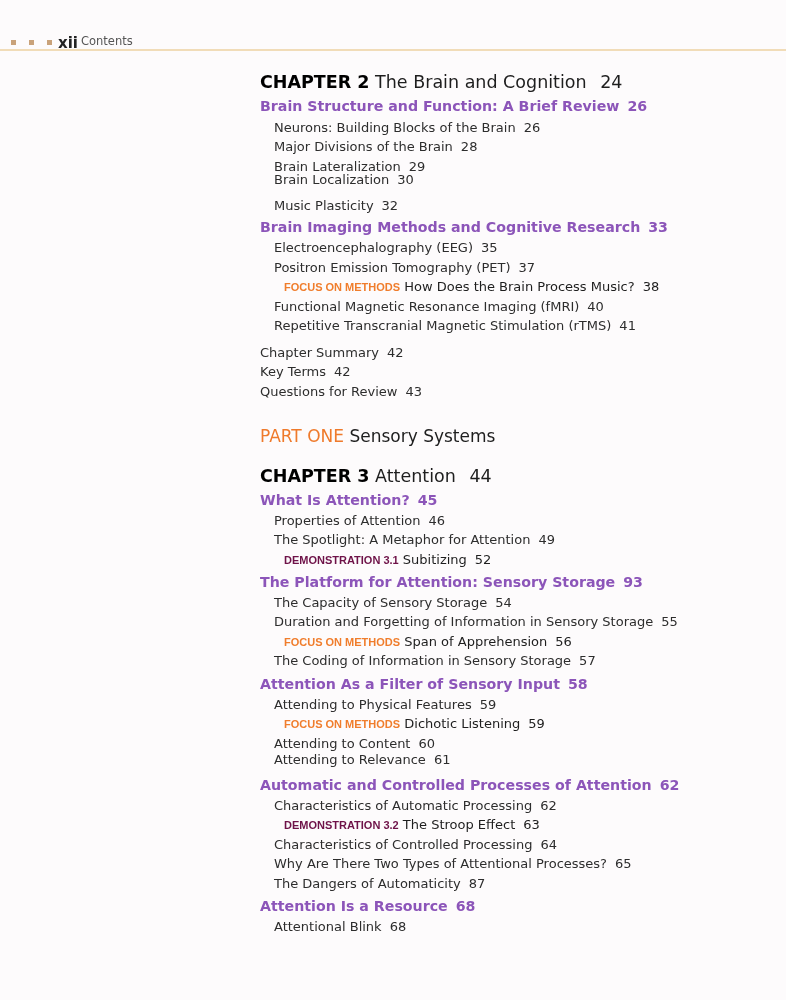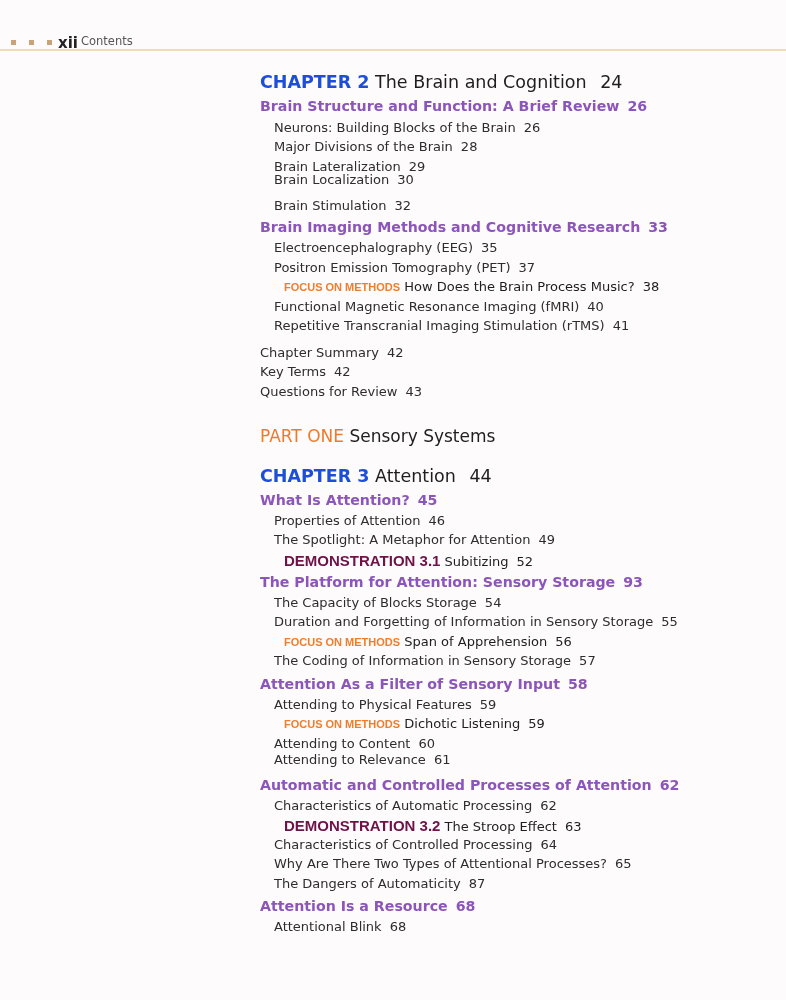--- a/index.html
+++ b/index.html
@@ -21,29 +21,29 @@
     }
     .header .htitle {
       position: absolute; left: 81px; top: 3px; font-size: 11.5px; color: #555;
     }
     .header .rule {
       position: absolute; left: 0; top: 18px; width: 786px; height: 2px; background: #f1dcb8;
     }
     .toc { position: absolute; left: 260px; top: 0; width: 520px; }
     .line { position: absolute; white-space: nowrap; }
     .chapter { font-size: 17.5px; color: #1e1e1e; }
-    .chapter .label { color: #1d4ed8; font-weight: bold; }
+    .chapter .label { color: #000000; font-weight: bold; }
     .part { font-size: 17px; color: #1e1e1e; }
     .part .label { color: #ef7a2b; }
     .sec { font-size: 14.2px; color: #8c55b9; font-weight: bold; left: 0; }
     .sub { font-size: 13px; color: #2d2d2d; left: 14px; }
     .misc { font-size: 13px; color: #2d2d2d; left: 0; }
     .box { font-size: 13px; color: #1e1e1e; left: 24px; text-align: center; }
     .box .tag-focus { color: #f07d2c; font-weight: bold; font-size: 11px; font-family: "Liberation Sans", sans-serif; }
-    .box .tag-demo { color: #6e1248; font-weight: bold; font-size: 15px; font-family: "Liberation Sans", sans-serif; }
+    .box .tag-demo { color: #6e1248; font-weight: bold; font-size: 11px; font-family: "Liberation Sans", sans-serif; }
     .pg { margin-left: 8px; }
   </style>
 </head>
 <body>
 
 <div class="header">
   <span class="sq" style="left:11px"></span>
   <span class="sq" style="left:29px"></span>
   <span class="sq" style="left:47px"></span>
   <span class="pnum">xii</span>
@@ -59,30 +59,30 @@
     <span class="pg">24</span>
   </div>
 
   <div class="line sec" style="top:98px">
     <span>Brain Structure and Function: A Brief Review</span><span class="pg">26</span>
   </div>
   <div class="line sub" style="top:120px"><span>Neurons: Building Blocks of the Brain</span><span class="pg">26</span></div>
   <div class="line sub" style="top:139px"><span>Major Divisions of the Brain</span><span class="pg">28</span></div>
   <div class="line sub" style="top:159px"><span>Brain Lateralization</span><span class="pg">29</span></div>
   <div class="line sub" style="top:172px"><span>Brain Localization</span><span class="pg">30</span></div>
-  <div class="line sub" style="top:198px"><span>Brain Stimulation</span><span class="pg">32</span></div>
+  <div class="line sub" style="top:198px"><span>Music Plasticity</span><span class="pg">32</span></div>
 
   <div class="line sec" style="top:219px">
     <span>Brain Imaging Methods and Cognitive Research</span><span class="pg">33</span>
   </div>
   <div class="line sub" style="top:240px"><span>Electroencephalography (EEG)</span><span class="pg">35</span></div>
   <div class="line sub" style="top:260px"><span>Positron Emission Tomography (PET)</span><span class="pg">37</span></div>
   <div class="line box" style="top:279px"><span class="tag-focus">FOCUS ON METHODS</span> <span>How Does the Brain Process Music?</span><span class="pg">38</span></div>
   <div class="line sub" style="top:299px"><span>Functional Magnetic Resonance Imaging (fMRI)</span><span class="pg">40</span></div>
-  <div class="line sub" style="top:318px"><span>Repetitive Transcranial Imaging Stimulation (rTMS)</span><span class="pg">41</span></div>
+  <div class="line sub" style="top:318px"><span>Repetitive Transcranial Magnetic Stimulation (rTMS)</span><span class="pg">41</span></div>
 
   <div class="line misc" style="top:345px"><span>Chapter Summary</span><span class="pg">42</span></div>
   <div class="line misc" style="top:364px"><span>Key Terms</span><span class="pg">42</span></div>
   <div class="line misc" style="top:384px"><span>Questions for Review</span><span class="pg">43</span></div>
 
   <div class="line part" style="top:426px">
     <span class="label">PART ONE</span>
     <span>Sensory Systems</span>
   </div>
 
@@ -91,21 +91,21 @@
     <span>Attention</span>
     <span class="pg">44</span>
   </div>
 
   <div class="line sec" style="top:492px"><span>What Is Attention?</span><span class="pg">45</span></div>
   <div class="line sub" style="top:513px"><span>Properties of Attention</span><span class="pg">46</span></div>
   <div class="line sub" style="top:532px"><span>The Spotlight: A Metaphor for Attention</span><span class="pg">49</span></div>
   <div class="line box" style="top:552px"><span class="tag-demo">DEMONSTRATION 3.1</span> <span>Subitizing</span><span class="pg">52</span></div>
 
   <div class="line sec" style="top:574px"><span>The Platform for Attention: Sensory Storage</span><span class="pg">93</span></div>
-  <div class="line sub" style="top:595px"><span>The Capacity of Blocks Storage</span><span class="pg">54</span></div>
+  <div class="line sub" style="top:595px"><span>The Capacity of Sensory Storage</span><span class="pg">54</span></div>
   <div class="line sub" style="top:614px"><span>Duration and Forgetting of Information in Sensory Storage</span><span class="pg">55</span></div>
   <div class="line box" style="top:634px"><span class="tag-focus">FOCUS ON METHODS</span> <span>Span of Apprehension</span><span class="pg">56</span></div>
   <div class="line sub" style="top:653px"><span>The Coding of Information in Sensory Storage</span><span class="pg">57</span></div>
 
   <div class="line sec" style="top:676px"><span>Attention As a Filter of Sensory Input</span><span class="pg">58</span></div>
   <div class="line sub" style="top:697px"><span>Attending to Physical Features</span><span class="pg">59</span></div>
   <div class="line box" style="top:716px"><span class="tag-focus">FOCUS ON METHODS</span> <span>Dichotic Listening</span><span class="pg">59</span></div>
   <div class="line sub" style="top:736px"><span>Attending to Content</span><span class="pg">60</span></div>
   <div class="line sub" style="top:752px"><span>Attending to Relevance</span><span class="pg">61</span></div>
 

